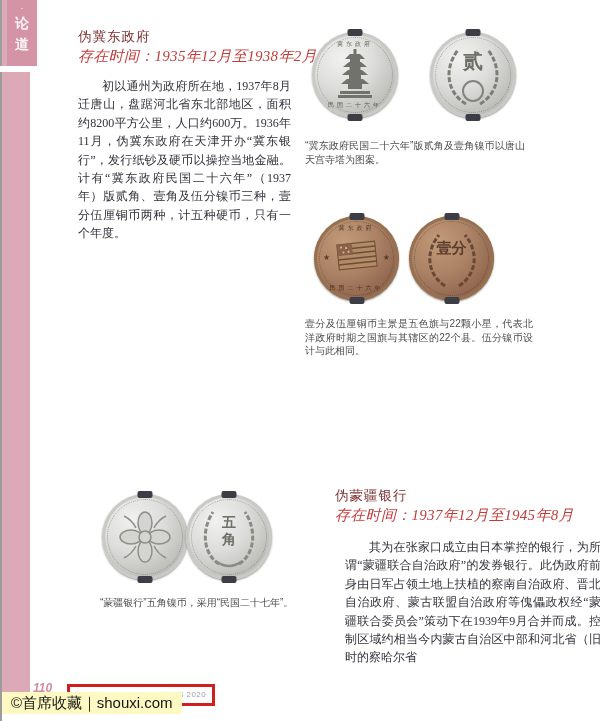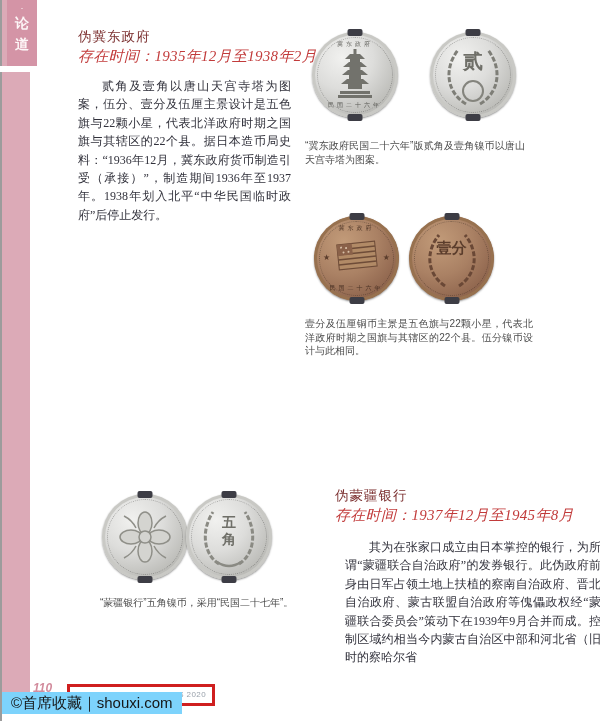--- a/index.html
+++ b/index.html
@@ -76,42 +76,42 @@
   .col-box{
     left:67px;top:684px;width:148px;height:22px;
     border:3px solid #cf1f1f;background:#ffffff;z-index:2;box-sizing:border-box;
   }
   .col-box span{
     position:absolute;right:6px;top:3px;
     font-family:"Liberation Sans",sans-serif;font-size:8px;
     letter-spacing:.4px;color:#99a1ab;white-space:nowrap;
   }
   .watermark{
-    left:2px;top:692px;height:22px;background:#7dd3fc;z-index:3;
+    left:2px;top:692px;height:22px;background:#fef9c3;z-index:3;
     display:flex;align-items:center;padding:0 9px;
     font-family:"Liberation Sans",sans-serif;font-size:15px;color:#161616;
     white-space:nowrap;
   }
 </style>
 </head>
 <body>
 
 <div class="abs scan-edge"></div>
 <div class="abs side-strip"></div>
 <div class="abs side-gap"></div>
 <div class="abs side-tab">
   <span class="dot">·</span>
   <span class="ch">论</span>
   <span class="ch">道</span>
 </div>
 
 <div class="abs art-title" style="left:78px;top:28px;">伪冀东政府</div>
 <div class="abs art-sub" style="left:78px;top:47px;">存在时间：1935年12月至1938年2月</div>
 <div class="abs body-text" style="left:78px;top:77px;width:213px;">
-  <p>贰角及壹角以唐山天宫寺塔为图案，伍分、壹分及伍厘主景设计是五色旗与22颗小星，代表北洋政府时期之国旗与其辖区的22个县。据日本造币局史料：“1936年12月，冀东政府货币制造引受（承接）”，制造期间1936年至1937年。1938年划入北平“中华民国临时政府”后停止发行。</p>
+  <p>初以通州为政府所在地，1937年8月迁唐山，盘踞河北省东北部地区，面积约8200平方公里，人口约600万。1936年11月，伪冀东政府在天津开办“冀东银行”，发行纸钞及硬币以操控当地金融。计有“冀东政府民国二十六年”（1937年）版贰角、壹角及伍分镍币三种，壹分伍厘铜币两种，计五种硬币，只有一个年度。</p>
 </div>
 
 <div class="coin silver" style="left:312px;top:32px;width:86px;height:86px;">
   <div class="prong top"></div>
   <div class="prong bottom"></div>
   <div class="inner-ring"></div>
   <div class="insc top">冀东政府</div>
   <svg class="motif" style="top:17px;" width="34" height="50" viewBox="0 0 34 50">
     <g fill="#72726c">
       <rect x="15.5" y="0" width="3" height="6"></rect>

